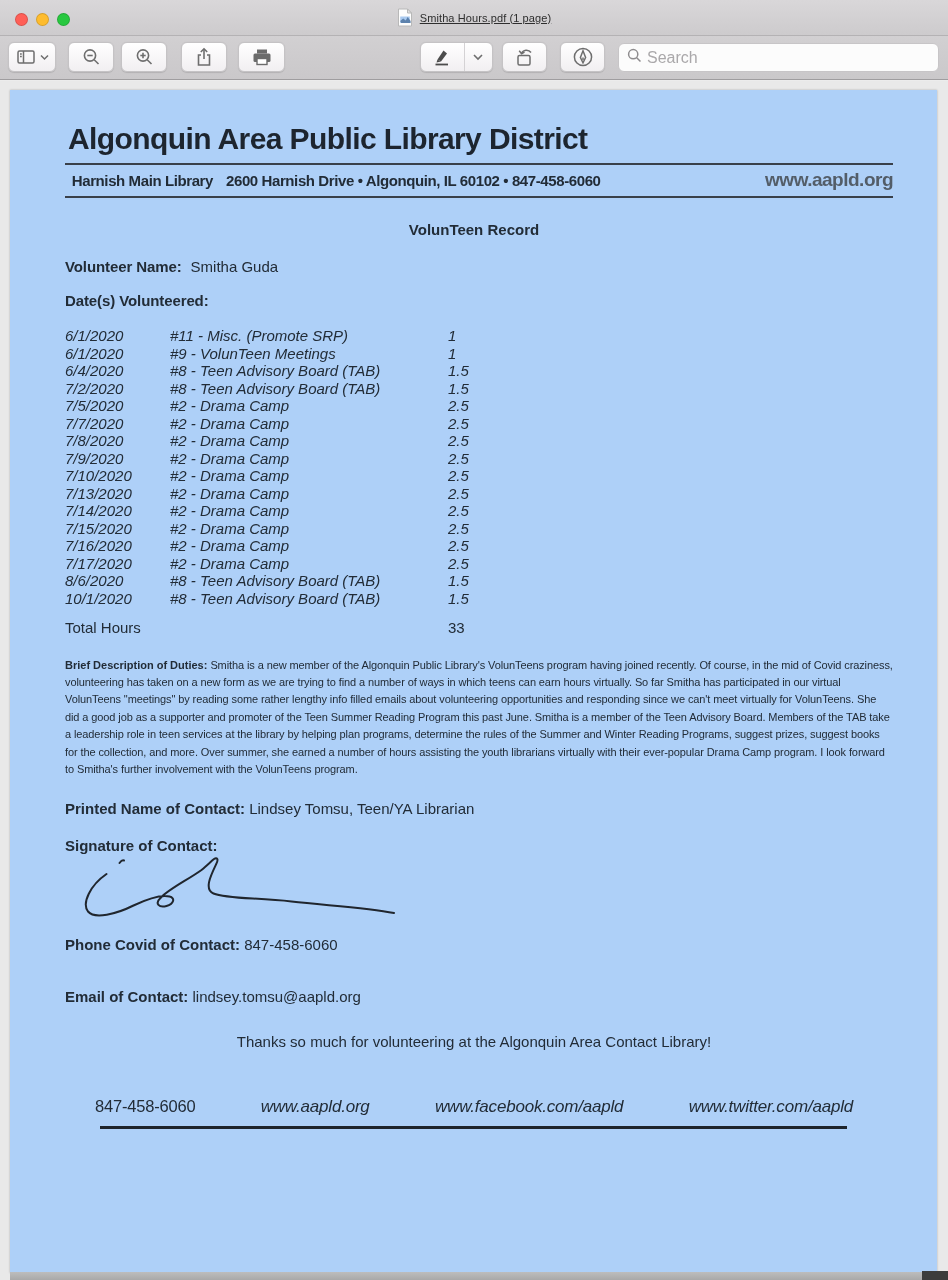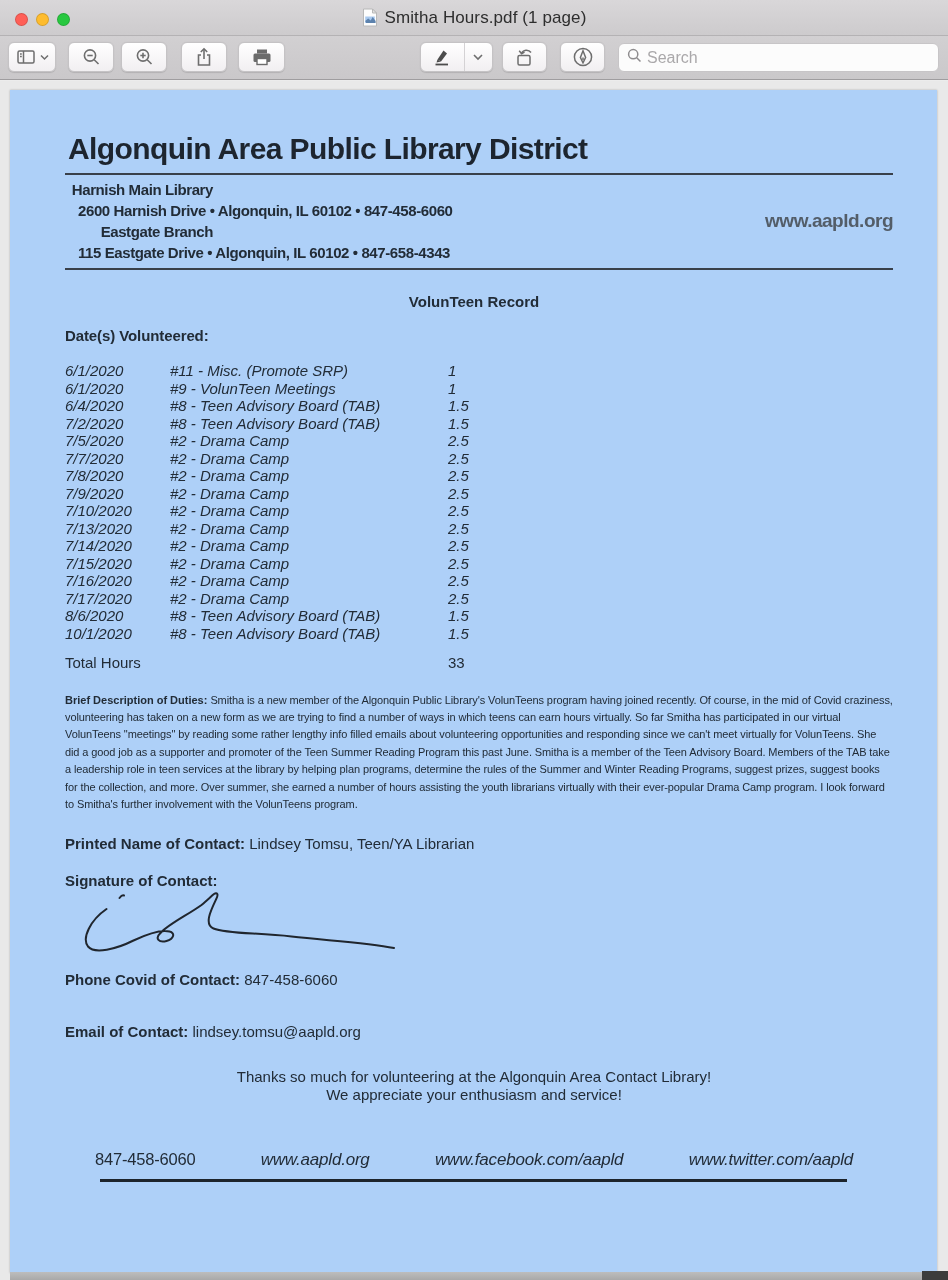--- a/index.html
+++ b/index.html
@@ -16,21 +16,21 @@
     border-bottom:1px solid #b4b2b4;
     display:flex; align-items:center; position:relative;
   }
   .traffic { display:flex; gap:8px; position:absolute; left:15px; top:13px; }
   .light { width:13px; height:13px; border-radius:50%; border:0.5px solid rgba(0,0,0,.15); }
   .light.red { background:#ff5f57; }
   .light.yellow { background:#febc2e; }
   .light.green { background:#28c840; }
   .title-center { margin:0 auto; display:flex; align-items:center; gap:7px; }
   .doc-icon { width:16px; height:19px; position:relative; }
-  .title-text { font-size:17px; color:#2e2e2e; letter-spacing:.1px; }
+  .title-text { font-size:11px; color:#2e2e2e; letter-spacing:.1px;text-decoration:underline; }
 
   
   .toolbar {
     height:44px; background:linear-gradient(#d2d0d2,#cac8ca);
     border-bottom:1px solid #9f9d9f; position:relative;
   }
   .tbtn {
     position:absolute; top:6px; height:30px; border-radius:6px;
     background:linear-gradient(#ffffff,#f1eff1);
     border:1px solid #c5c3c5; box-shadow:0 .5px 1px rgba(0,0,0,.12);
@@ -65,31 +65,31 @@
   .hdr { display:flex; margin-top:22px; }
   .logo { width:150px; flex:0 0 150px; position:relative; }
   .logo-arch { margin-left:4px; }
   .logo-word {
     font-size:56px; font-weight:bold; letter-spacing:-3px; line-height:1;
     margin-top:-16px; margin-left:0;
     background:linear-gradient(90deg,#97a0ab 0%,#5a636e 45%,#3f474f 72%,#8b939e 100%);
     -webkit-background-clip:text; background-clip:text; color:transparent;
     font-family:"DejaVu Sans","Liberation Sans",sans-serif;
   }
-  .hdr-right { flex:1; margin-top:20px; }
+  .hdr-right { flex:1; margin-top:10px; }
   .district-title {
     font-size:30px; font-weight:bold; letter-spacing:-.6px; color:#1d252f;
     white-space:nowrap; margin-bottom:7px; padding-left:3px;
   }
   .addr-block {
     border-top:2px solid #39404a; border-bottom:2px solid #39404a;
     padding:4px 0 5px 0; display:flex; align-items:center;
   }
   .addr-lines { flex:1; }
-  .addr-row { display:flex; line-height:21px;flex-direction:column; }
+  .addr-row { display:flex; line-height:21px; }
   .addr-name { width:148px; text-align:right; font-weight:bold; font-size:15px; letter-spacing:-.4px; white-space:nowrap; }
   .addr-text { margin-left:13px; font-weight:bold; font-size:15px; letter-spacing:-.4px; white-space:nowrap; }
   .website { font-size:19px; font-weight:bold; color:#535d68; letter-spacing:-.5px; padding-left:10px; }
 
   
   .record-title { text-align:center; font-weight:bold; font-size:15px; margin-top:23px; margin-right:10px; }
   .field { font-size:15px; margin-top:17px; }
   .field b { letter-spacing:-.1px; }
   .field .v { margin-left:4px; }
   .field .v-wide { margin-left:9px; }
@@ -258,32 +258,31 @@
 
       <div class="hdr">
         <div class="hdr-right">
           <div class="district-title">Algonquin Area Public Library District</div>
           <div class="addr-block">
             <div class="addr-lines">
               <div class="addr-row">
                 <span class="addr-name">Harnish Main Library</span>
                 <span class="addr-text">2600 Harnish Drive • Algonquin, IL 60102 • 847-458-6060</span>
               </div>
-              <div class="addr-row">
-                <span class="addr-name">Eastgate Branch</span>
-                <span class="addr-text">115 Eastgate Drive • Algonquin, IL 60102 • 847-658-4343</span>
-              </div>
             </div>
             <div class="website">www.aapld.org</div>
           </div>
         </div>
       </div>
 
       <div class="record-title">VolunTeen Record</div>
 
+      <div class="field f1">
+        <b>Volunteer Name:</b><span class="v v-wide">Smitha Guda</span>
+      </div>
 
 
       <div class="field">
         <b>Date(s) Volunteered:</b>
       </div>
 
       <div class="log">
 
           <div class="log-row">
             <span>6/1/2020</span>
@@ -413,21 +412,20 @@
         <span>847-458-6060</span>
       </div>
 
       <div class="contact-line email-line">
         <b>Email of Contact:</b>
         <span>lindsey.tomsu@aapld.org</span>
       </div>
 
       <div class="thanks">
         <div>Thanks so much for volunteering at the Algonquin Area Contact Library!</div>
-        <div>We appreciate your enthusiasm and service!</div>
       </div>
 
       <div class="footer-row">
         <span class="footer-phone">847-458-6060</span>
         <span class="footer-link">www.aapld.org</span>
         <span class="footer-link">www.facebook.com/aapld</span>
         <span class="footer-link">www.twitter.com/aapld</span>
       </div>
       <div class="footer-rule"></div>
 

